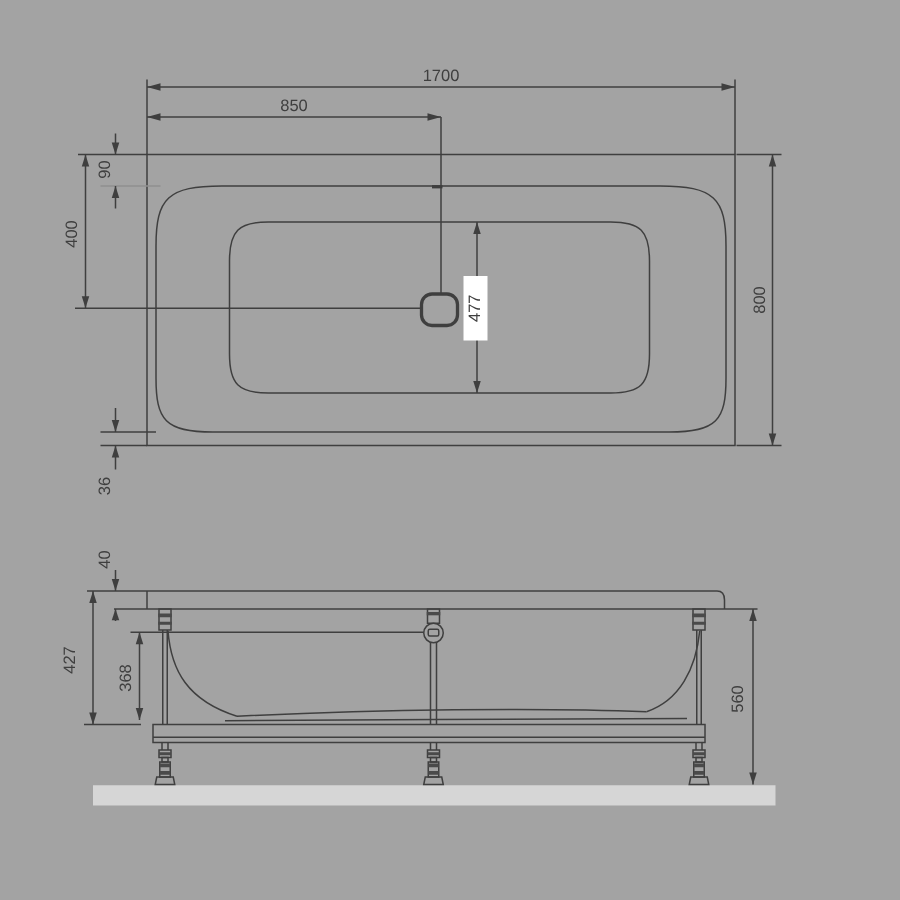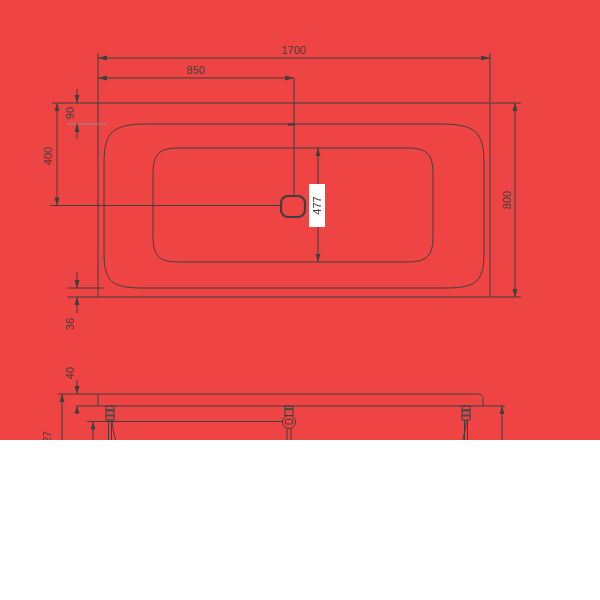--- a/index.html
+++ b/index.html
@@ -1,16 +1,16 @@
 <!DOCTYPE html>
 <html><head>
 <meta charset="utf-8">
 <style>
   html,body{margin:0;padding:0;background:#ffffff;}
-  .stage{width:600px;height:440px;position:relative;background:#ef4444;overflow:hidden;}
+  .stage{width:600px;height:600px;position:relative;background:#a3a3a3;overflow:hidden;}
   svg{display:block;}
   svg text{
     font-family:"Liberation Sans", sans-serif;
     font-size:11px;
     fill:#3f3f3f;
     stroke:none;
   }
   .ln{stroke:#3f3f3f;stroke-width:1;fill:none;}
   .ln-gray{stroke:#8f8f8f;stroke-width:1;fill:none;}
   .thick{stroke:#3f3f3f;stroke-width:2.2;fill:none;}

